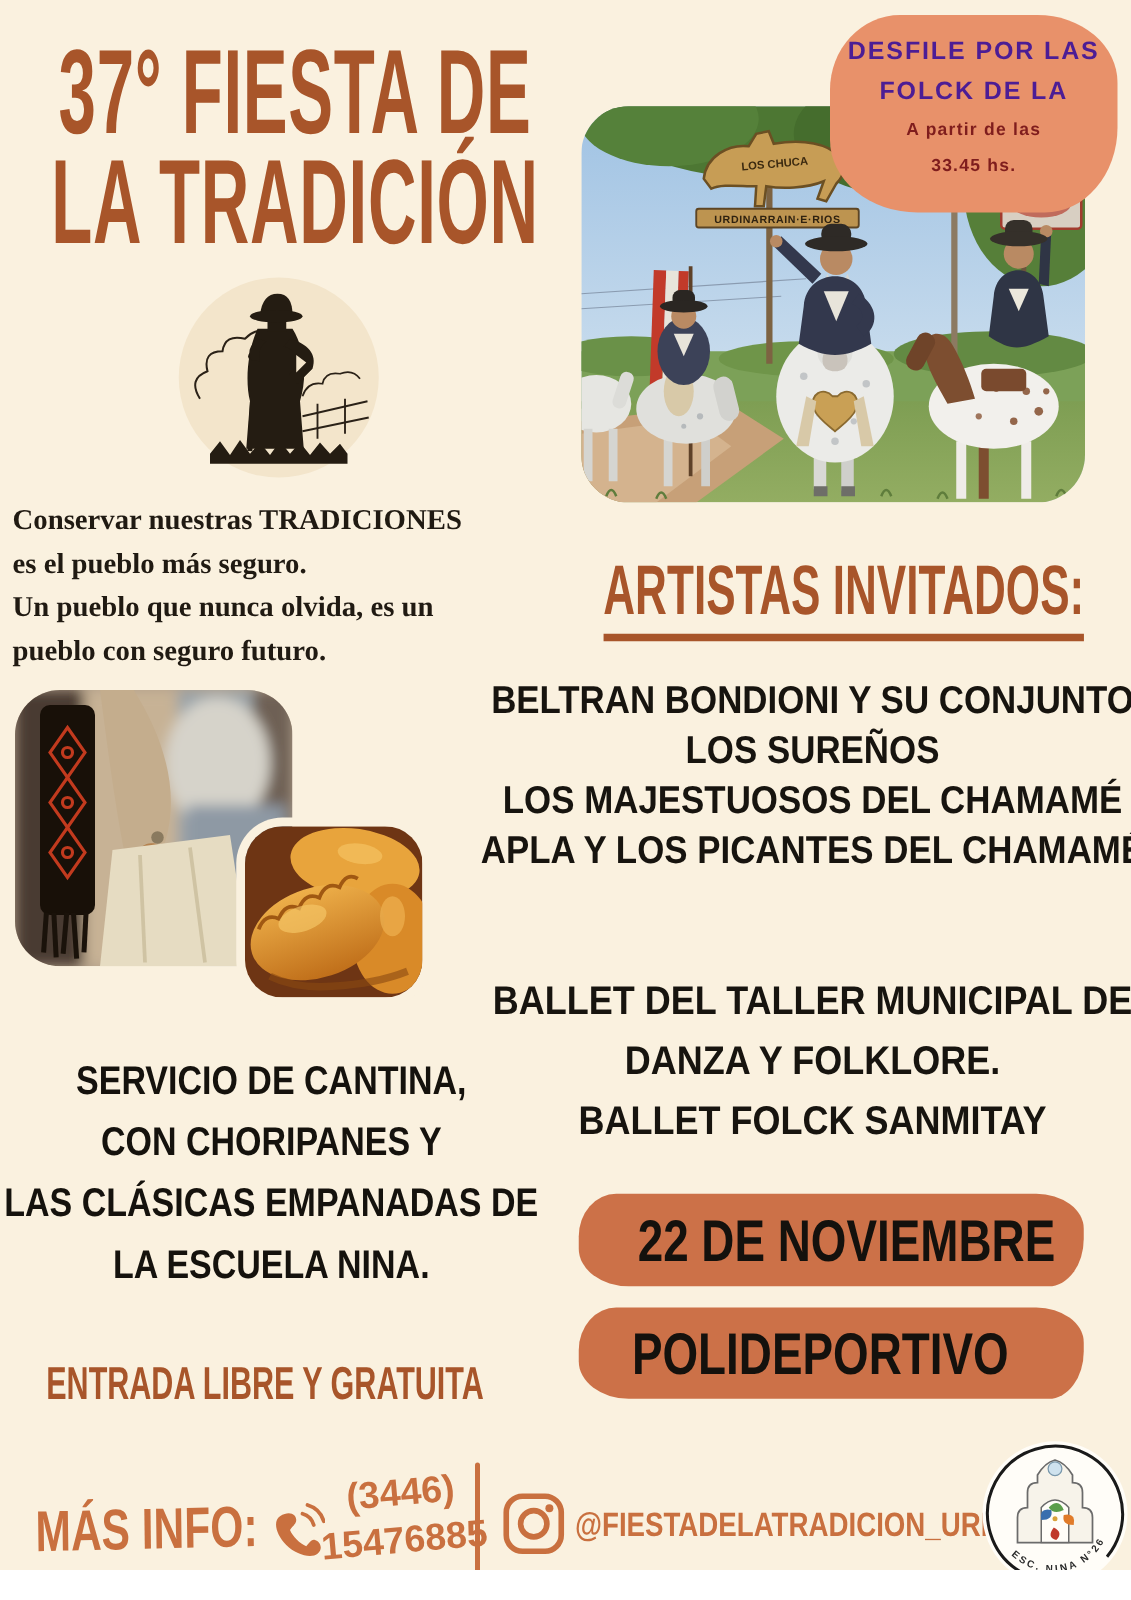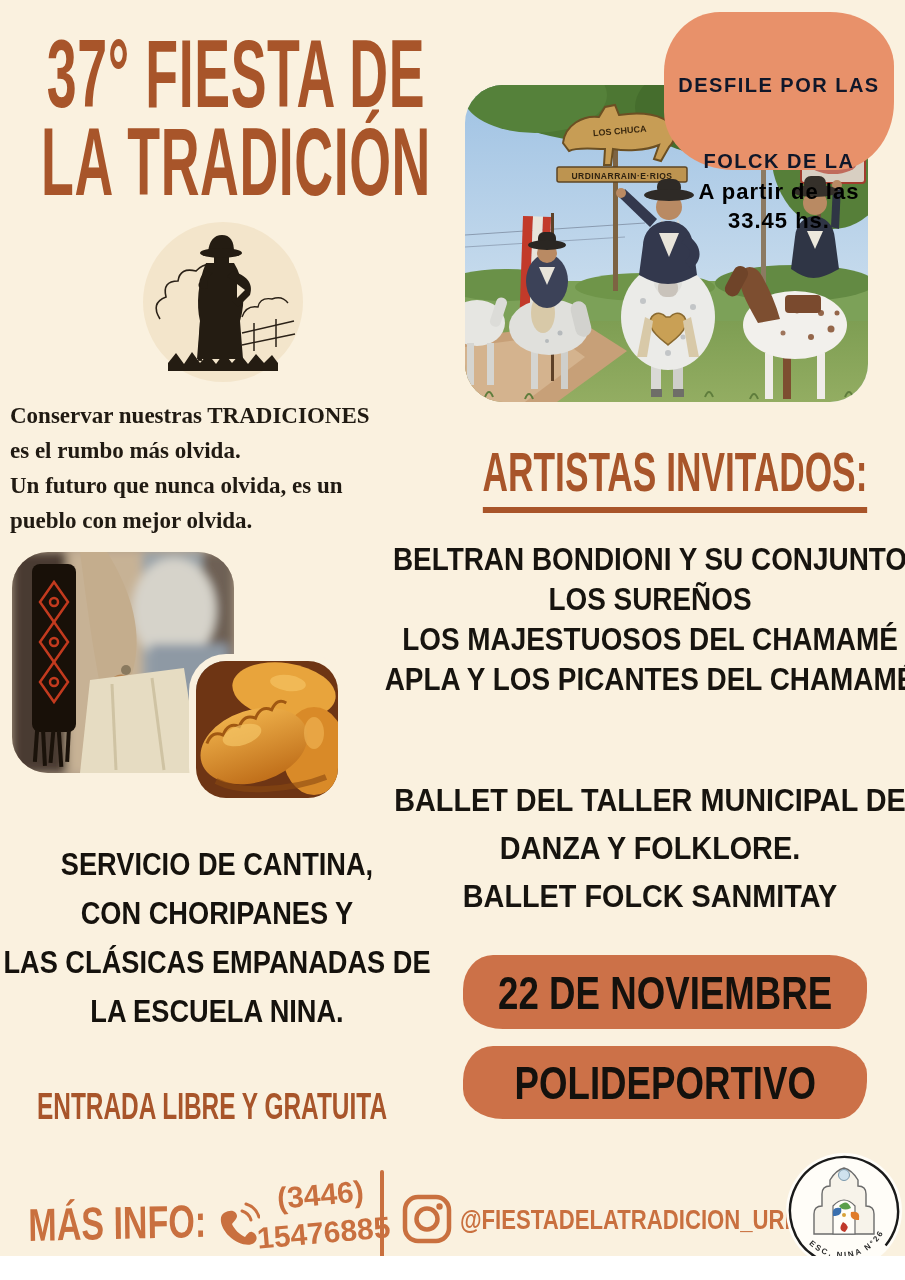--- a/index.html
+++ b/index.html
@@ -17,22 +17,22 @@
     transform:scaleX(0.56); transform-origin:50% 0;
     white-space:nowrap;
   }
   
   .badge{
     left:664px; top:12px; width:230px; height:158px;
     background:#E8916A;
     border-radius:56px 64px 58px 70px / 60px 54px 68px 58px;
     z-index:4; text-align:center; padding-top:13px; box-sizing:border-box;
   }
-  .badge .b-black{font-weight:bold; font-size:20px; line-height:32px; letter-spacing:1.5px; color:#0f172a;margin-top:44px;}
-  .badge .b-white{font-weight:bold; font-size:22px; line-height:29px; letter-spacing:1px; color:#000000;}
+  .badge .b-black{font-weight:bold; font-size:20px; line-height:32px; letter-spacing:1.5px; color:#4c1d95;}
+  .badge .b-white{font-weight:bold; font-size:14px; line-height:29px; letter-spacing:1px; color:#7f1d1d;}
   
   .photo-horses{left:465px; top:85px; width:403px; height:317px; border-radius:38px; overflow:hidden; z-index:1;}
   .photo-costume{left:12px; top:552px; width:222px; height:221px; border-radius:36px; overflow:hidden; z-index:1;}
   .photo-empanadas{left:196px; top:661px; width:142px; height:137px; border-radius:30px; overflow:hidden; z-index:2;
     box-shadow:0 0 0 7px #FAF1DF;}
   .photo-horses svg,.photo-costume svg,.photo-empanadas svg,.emblem svg,.seal svg{display:block;}
   
   .emblem{left:142px; top:221px; width:162px; height:162px;}
   
   .quote{
@@ -56,21 +56,21 @@
   .list-cantina{left:-133px; top:840px; font-size:32px; line-height:49px; transform:scaleX(0.85); color:#15120D;}
   
   .free-entry{
     left:-138px; top:1086px; width:700px; text-align:center;
     font-weight:bold; font-size:37px; color:#A8552A;
     transform:scaleX(0.66); transform-origin:50% 0; white-space:nowrap;
   }
   
   .pill{
     left:463px; width:404px; height:74px; background:#CC7148;
-    display:flex; align-items:center; justify-content:center;
+    display:flex; align-items:center; 
     border-radius:30px 38px 28px 40px / 34px 28px 38px 30px;
   }
   .pill-date{top:955px;}
   .pill-venue{top:1046px; height:73px;}
   .pill span{
     font-weight:bold; font-size:47px; color:#14110D; white-space:nowrap;
     transform:scaleX(0.78); transform-origin:center;
   }
   
   .more-info{
@@ -252,23 +252,23 @@
       <polygon points="95,63 103,69 95,77" fill="#f3e5cb"></polygon>
       <path d="M64,50 C57,56 56,62 59,67 L66,68 C64,62 66,56 71,52 Z" fill="#241c12"></path>
       <rect x="72" y="33" width="15" height="11" fill="#241c12"></rect>
       <path d="M66,31 Q68,14 80,14 Q92,14 92,31 Z" fill="#241c12"></path>
       <ellipse cx="79" cy="32" rx="21" ry="5" fill="#241c12"></ellipse>
     </svg>
   </div>
 
   <div class="abs quote">
     <div>Conservar nuestras TRADICIONES</div>
-    <div>es el rumbo más olvida.</div>
-    <div>Un futuro que nunca olvida, es un</div>
-    <div>pueblo con mejor olvida.</div>
+    <div>es el pueblo más seguro.</div>
+    <div>Un pueblo que nunca olvida, es un</div>
+    <div>pueblo con seguro futuro.</div>
   </div>
 
   <div class="abs artists-heading">
     <span>ARTISTAS INVITADOS:</span>
   </div>
 
   <div class="abs list list-music">
     <div>BELTRAN BONDIONI Y SU CONJUNTO</div>
     <div>LOS SUREÑOS</div>
     <div>LOS MAJESTUOSOS DEL CHAMAMÉ</div>

